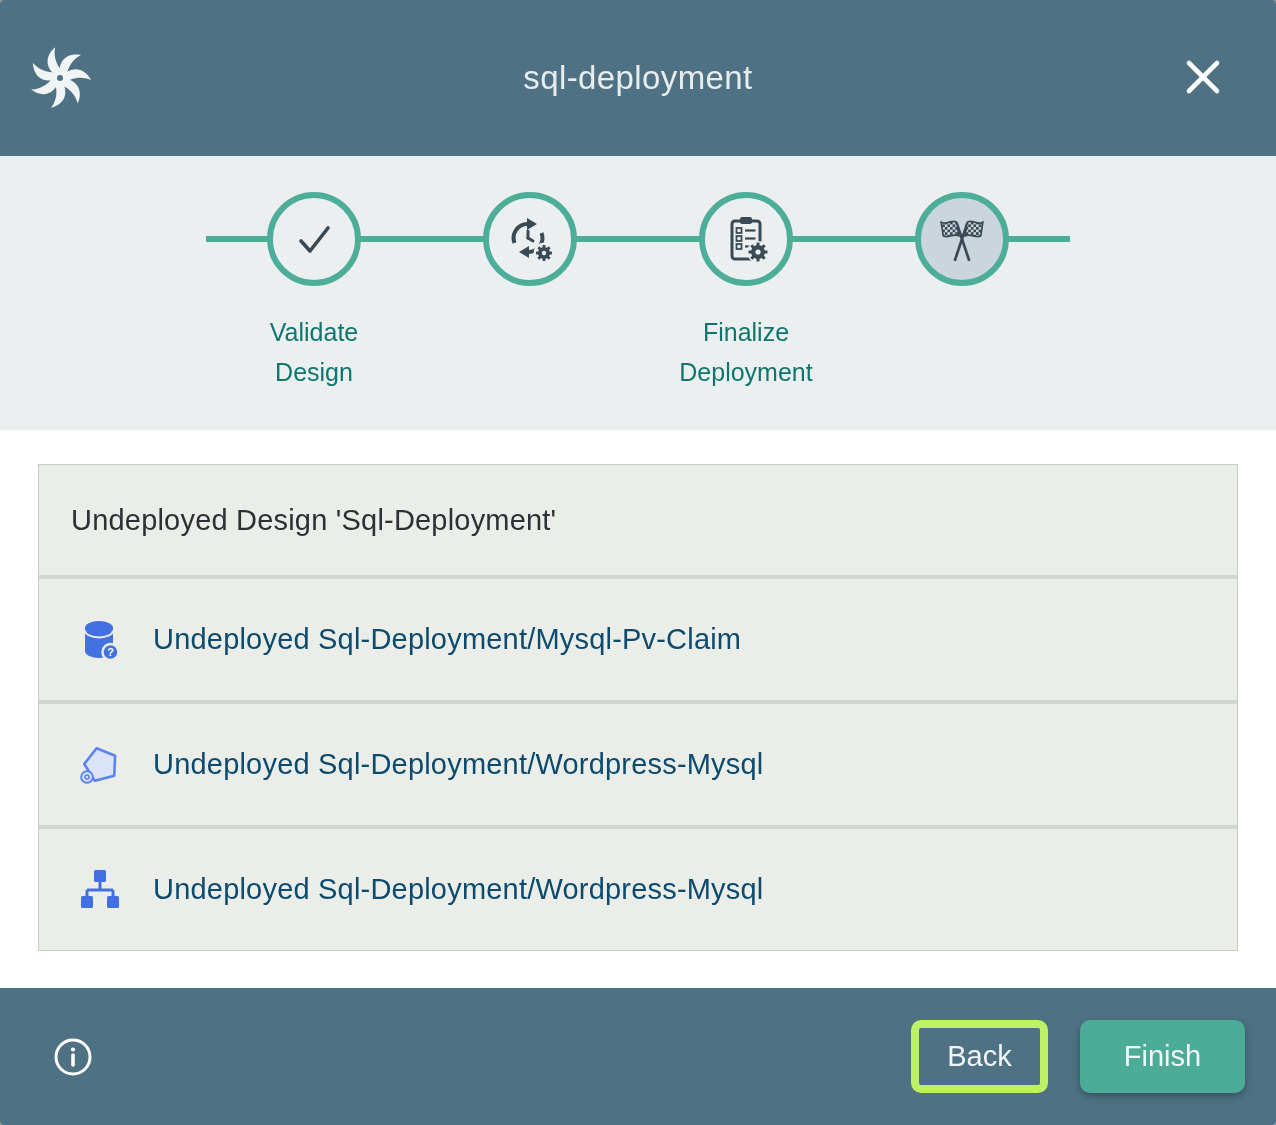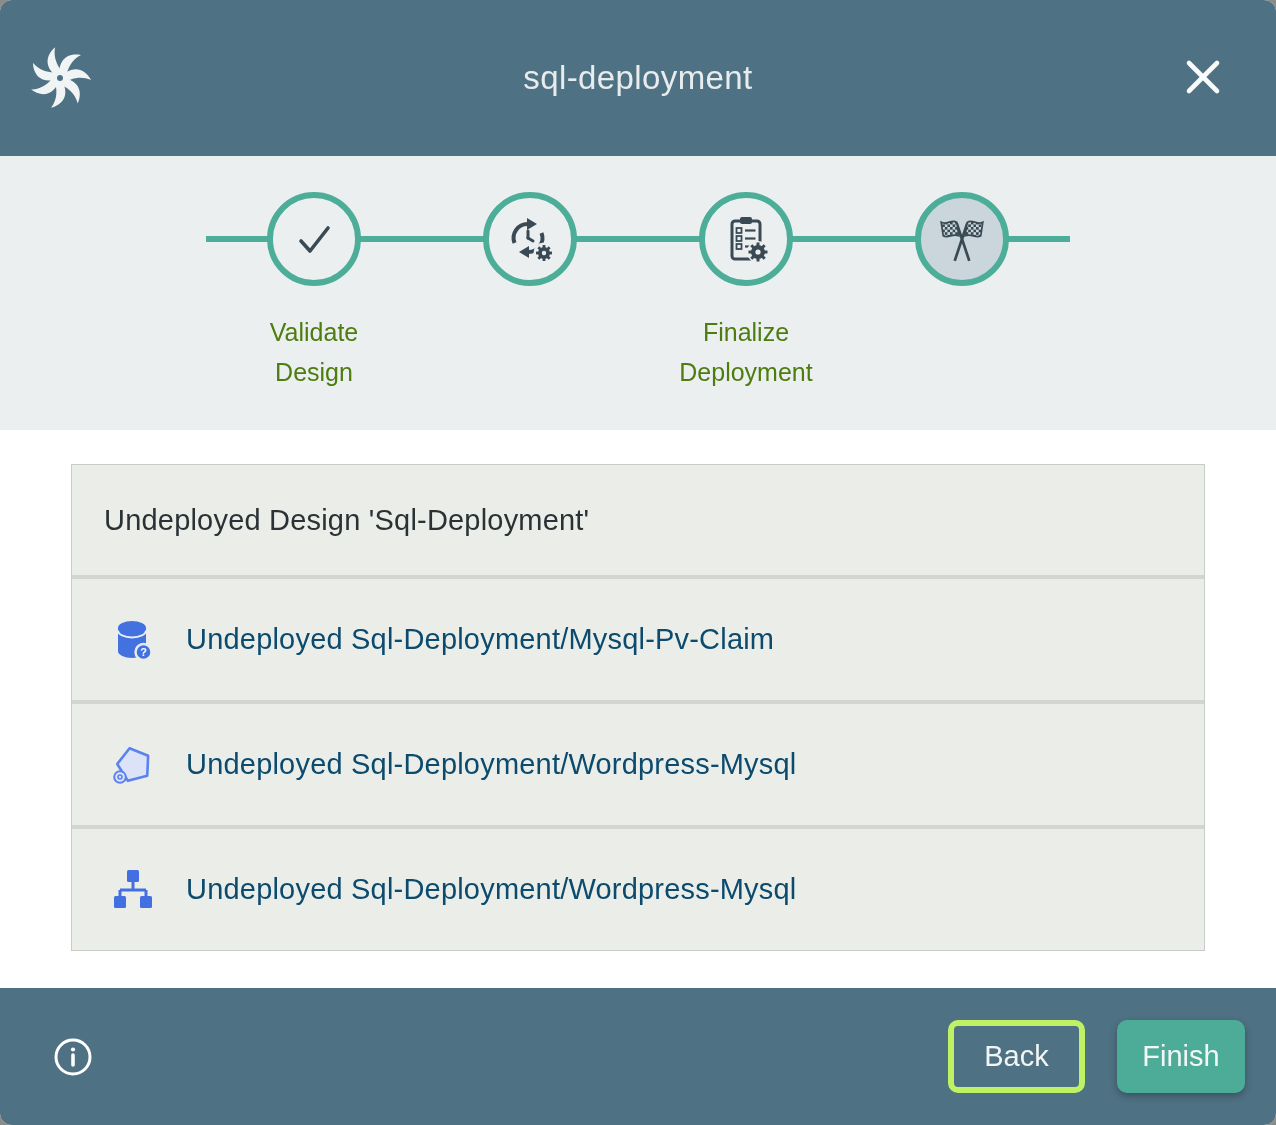--- a/index.html
+++ b/index.html
@@ -5,21 +5,21 @@
   * { margin:0; padding:0; box-sizing:border-box; }
   html,body { width:1276px; height:1125px; }
   body {
     font-family:"Liberation Sans", sans-serif;
     background:#8b8b87;
     overflow:hidden;
   }
   .modal {
     position:absolute; inset:0;
     display:flex; flex-direction:column;
-    border-radius:12px; overflow:hidden;
+    border-radius:4px; overflow:hidden;
     background:#ffffff;
   }
 
   
   .hdr {
     position:relative; height:156px; flex:0 0 auto;
     background:#4e7183;
     display:flex; align-items:center; justify-content:center;
   }
   .hdr-logo { position:absolute; left:28px; top:46px; width:64px; height:64px; }
@@ -41,25 +41,25 @@
   .steps { position:relative; z-index:1; display:flex; justify-content:center; padding-top:36px; }
   .step { width:216px; text-align:center; }
   .step-circle {
     width:94px; height:94px; margin:0 auto; border-radius:50%;
     border:6px solid #4cad98; background:#eceff0;
     display:flex; align-items:center; justify-content:center;
   }
   .step.active .step-circle { background:#cbd6dc; }
   .step-label {
     margin:26px auto 0; max-width:162px;
-    font-size:25px; line-height:1.6; color:#4d7c0f;
-  }
-
-  
-  .content { flex:1 1 auto; background:#ffffff; padding:34px 71px 0; }
+    font-size:25px; line-height:1.6; color:#0f766e;
+  }
+
+  
+  .content { flex:1 1 auto; background:#ffffff; padding:34px 38px 0; }
   .list {
     border:1px solid #c7ccc7; background:#d1d6d0;
     display:flex; flex-direction:column; gap:4px;
   }
   .row { background:#ebeee8; display:flex; align-items:center; }
   .row.head { height:110px; padding-left:32px; }
   .row.item { height:121px; padding-left:36px; }
   .row-text { font-size:29px; color:#0c4a6e; letter-spacing:.2px; }
   .row.head .row-text { color:#2b3236; }
   .item-icon { width:48px; height:48px; margin-right:30px; flex:0 0 auto; }
@@ -70,24 +70,24 @@
     display:flex; align-items:center;
   }
   .info-btn { margin-left:52px; width:42px; height:42px; background:none; border:none; cursor:pointer; padding:0; }
   .ftr-spacer { flex:1; }
   .btn {
     height:73px; border-radius:10px; font-size:29px;
     font-family:"Liberation Sans", sans-serif; cursor:pointer;
   }
   .btn-back {
     width:137px; margin-right:32px;
-    background:transparent; border:6px solid #bef264; color:#f2f5f6;
+    background:transparent; border:8px solid #bef264; color:#f2f5f6;
   }
   .btn-finish {
-    width:128px; margin-right:31px;
+    width:165px; margin-right:31px;
     background:#4dac98; border:none; color:#f2f7f6;
     box-shadow:0 3px 7px rgba(0,0,0,.28);
   }
   svg { display:block; }
 </style>
 </head>
 <body>
 
 <div class="modal">
 

